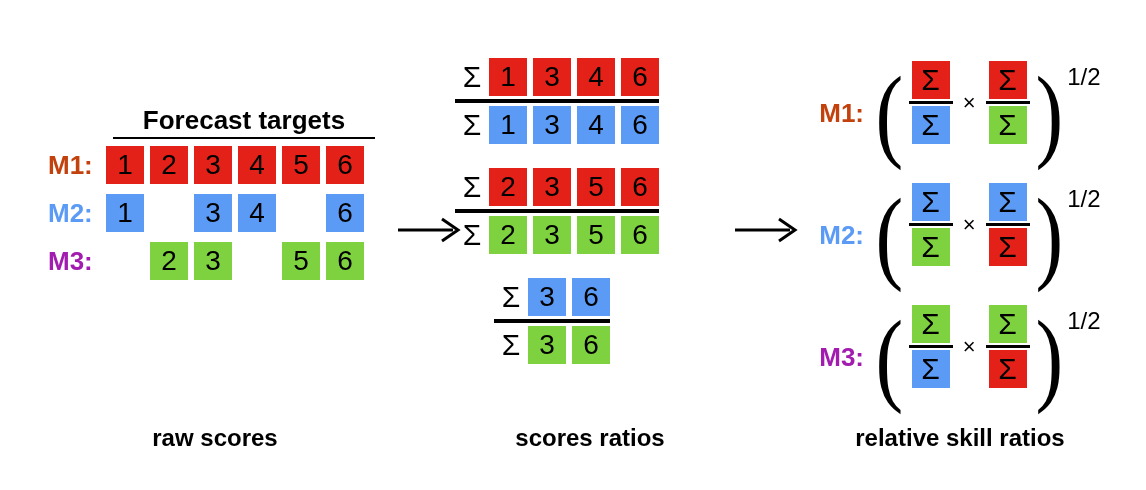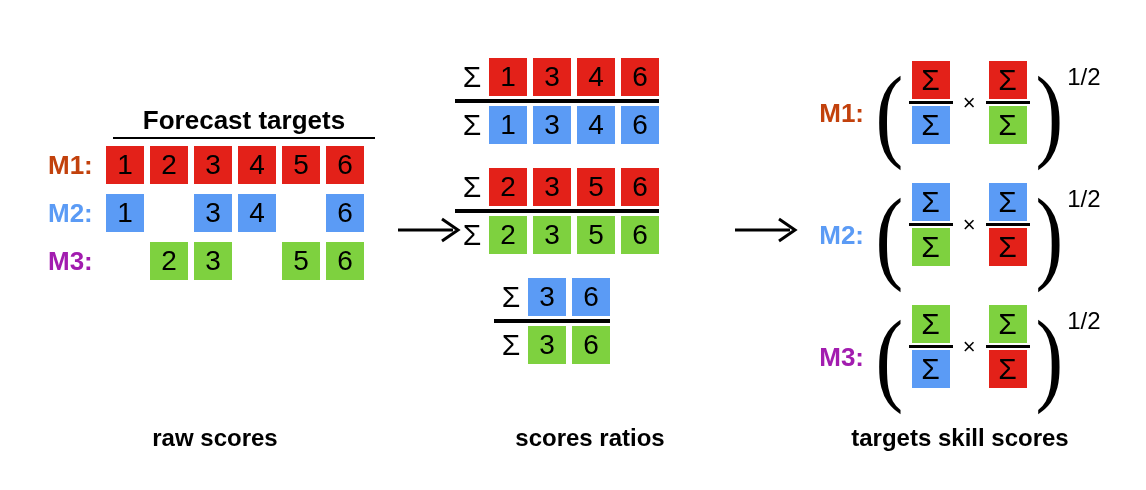--- a/index.html
+++ b/index.html
@@ -288,13 +288,13 @@
         <div class="paren-wrap">
           <span class="paren">)</span>
         </div>
         <span class="exponent">1/2</span>
       </div>
     </div>
   </div>
 
 <div class="caption" id="caption-raw">raw scores</div>
 <div class="caption" id="caption-ratios">scores ratios</div>
-<div class="caption" id="caption-skill">targets skill scores</div>
+<div class="caption" id="caption-skill">relative skill ratios</div>
 
 </body></html>

